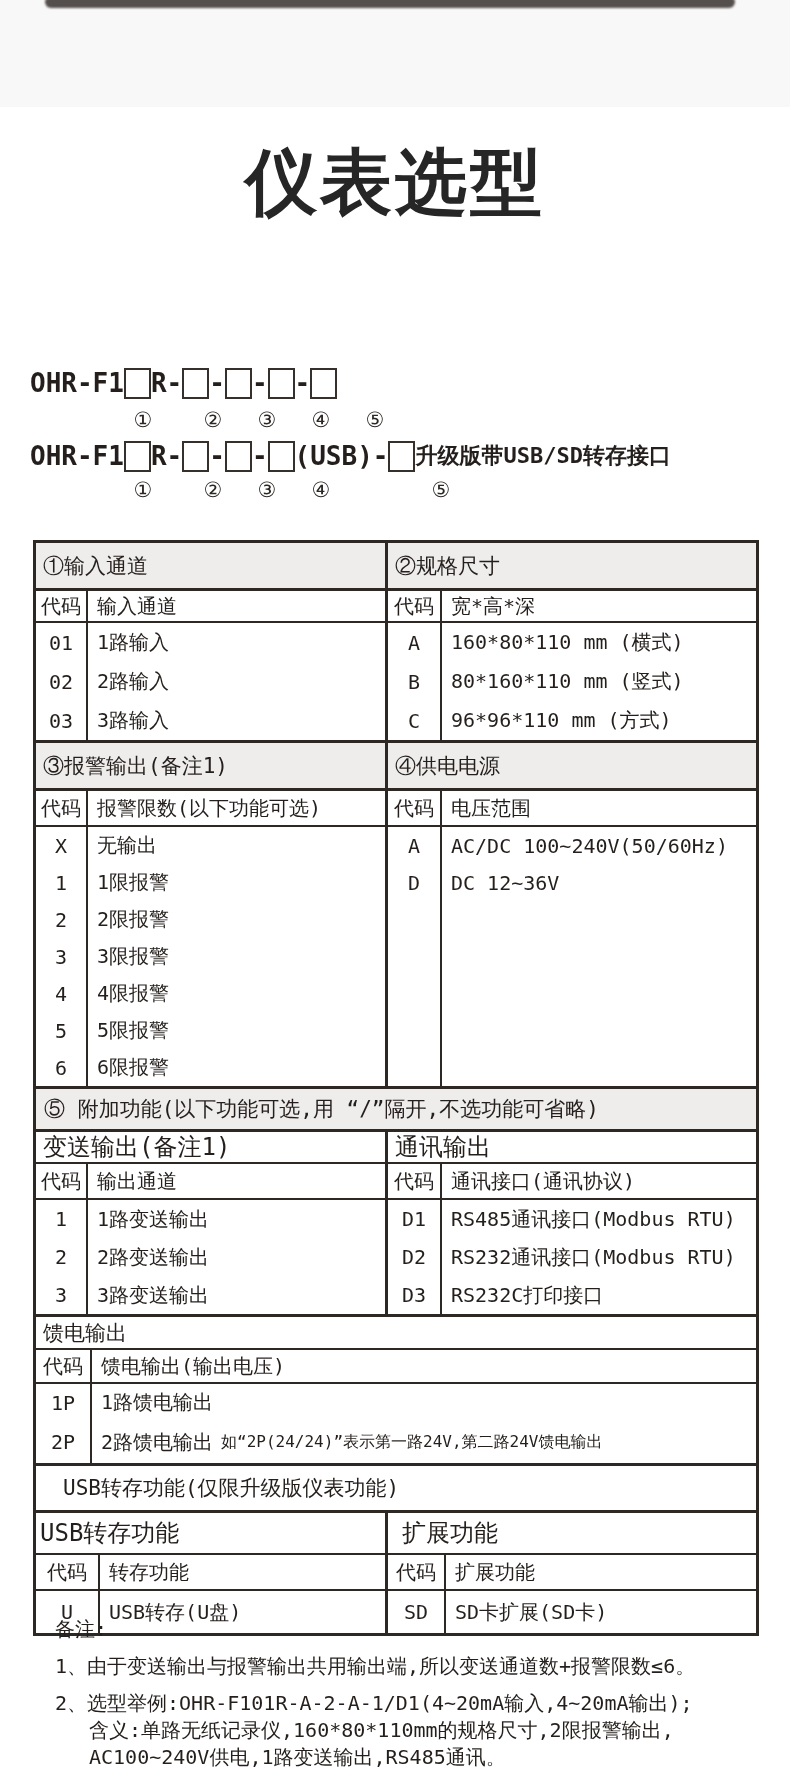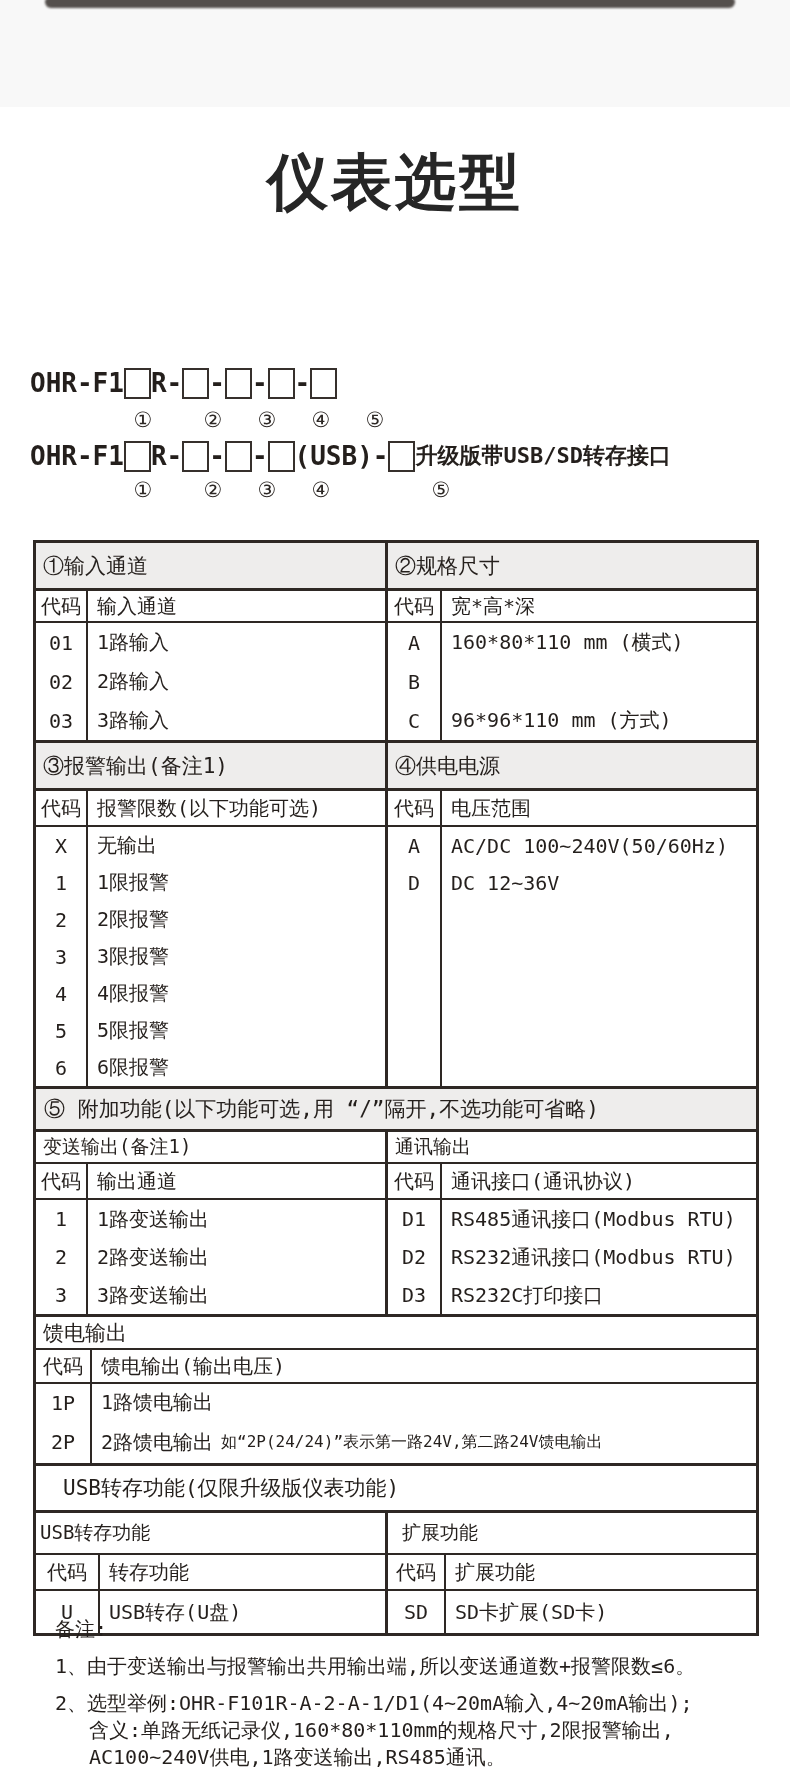--- a/index.html
+++ b/index.html
@@ -17,21 +17,21 @@
   }
   
   .top-strip{position:absolute;top:0;left:0;width:790px;height:107px;background:var(--strip);}
   .top-bar{position:absolute;top:-2px;left:45px;width:690px;height:10px;background:#544f4c;
            border-radius:4px 4px 6px 6px;filter:blur(1.1px);}
   
   .page-title{
     position:absolute;top:118px;left:0;width:790px;height:130px;
     display:flex;align-items:center;justify-content:center;
     font-family:"Liberation Sans",sans-serif;
-    font-size:61px;font-weight:900;letter-spacing:3px;color:#262626;
+    font-size:72px;font-weight:900;letter-spacing:3px;color:#262626;
   }
   
   .model-area{position:absolute;top:366px;left:0;width:790px;height:160px;font-size:26px;font-weight:bold;}
   .mline{position:absolute;left:30px;display:flex;align-items:center;height:34px;white-space:nowrap;}
   .mline1{top:0;}
   .mline2{top:73px;}
   .mbox{display:inline-block;width:27px;height:31px;border:2px solid #36302c;background:#fff;flex:0 0 auto;}
   .mmk{position:absolute;width:22px;text-align:center;font-size:21px;font-weight:normal;color:#2c2724;}
   .mks1{top:42px;}
   .mks2{top:112px;}
@@ -39,21 +39,21 @@
   
   .main-table{position:absolute;top:540px;left:33px;width:726px;border:3px solid var(--bd);background:#fff;}
   .band{display:flex;border-bottom:3px solid var(--bd);}
   .band:last-child{border-bottom:none;}
   .band-col{display:block;}
   .half{display:flex;flex-direction:column;}
   .half-l{width:352px;border-right:3px solid var(--bd);}
   .half-r{flex:1;}
   .sec-head{height:48px;background:var(--gray);border-bottom:3px solid var(--bd);
             display:flex;align-items:center;padding-left:7px;font-size:21px;}
-  .sub-head{display:flex;align-items:center;padding-left:7px;font-size:19px;border-bottom:2px solid var(--bd);}
+  .sub-head{display:flex;align-items:center;padding-left:7px;font-size:24px;border-bottom:2px solid var(--bd);}
   .trow{display:flex;font-size:20px;}
   .code{border-right:2px solid var(--bd);display:flex;align-items:center;justify-content:center;flex:0 0 auto;}
   .desc{flex:1;display:flex;align-items:center;padding-left:9px;white-space:nowrap;}
   .w52{width:52px;} .w54{width:54px;} .w56{width:56px;} .w64{width:64px;} .w58{width:58px;}
   .col-head{border-bottom:2px solid var(--bd);}
   .rows-area{flex:1;display:flex;flex-direction:column;}
   .h32{height:32px;} .h34{height:34px;} .h36{height:36px;} .h37{height:37px;}
   .h38{height:38px;} .h39{height:39px;} .h42{height:42px;}
   .filler{flex:1;}
   .full-head{height:40px;background:var(--gray);border-bottom:3px solid var(--bd);
@@ -154,20 +154,21 @@
         <span class="code w54">代码</span>
         <span class="desc">宽*高*深</span>
       </div>
       <div class="rows-area">
         <div class="trow h39">
           <span class="code w54">A</span>
           <span class="desc">160*80*110 mm (横式)</span>
         </div>
         <div class="trow h39">
           <span class="code w54">B</span>
+          <span class="desc">80*160*110 mm (竖式)</span>
         </div>
         <div class="trow h39">
           <span class="code w54">C</span>
           <span class="desc">96*96*110 mm (方式)</span>
         </div>
         <div class="trow filler">
           <span class="code w54"></span>
             <span class="desc"></span>
         </div>
       </div>

